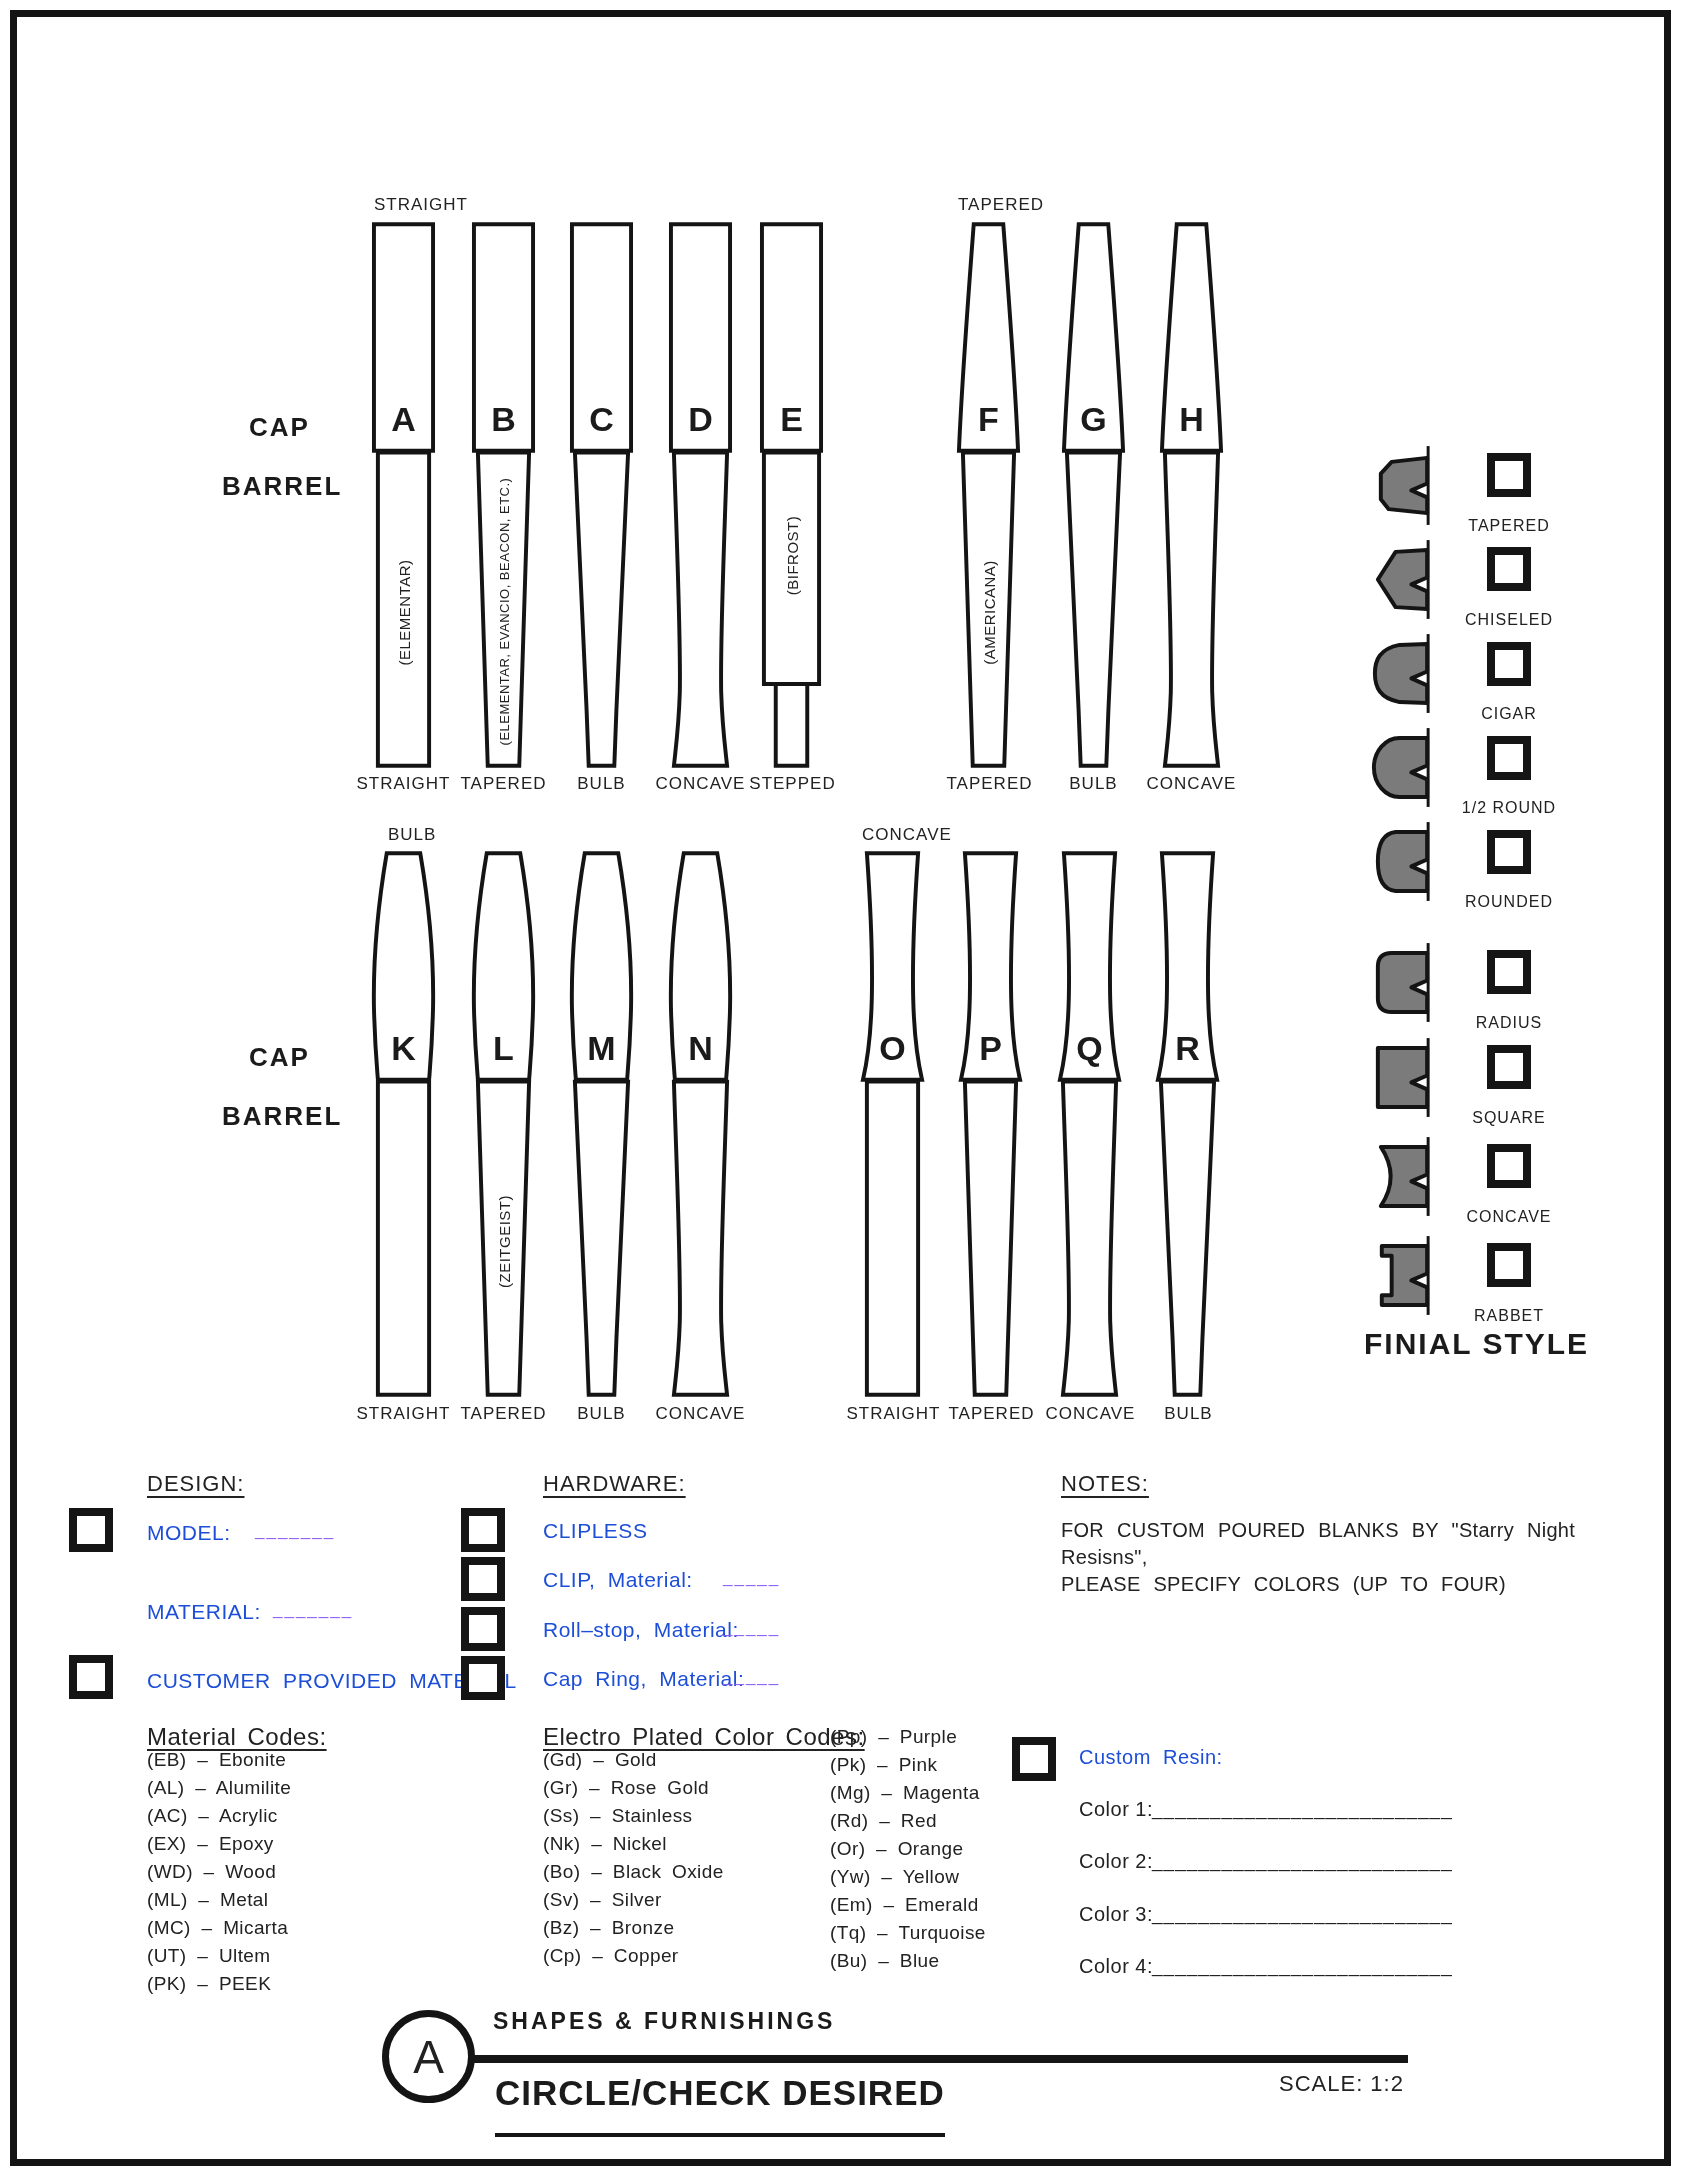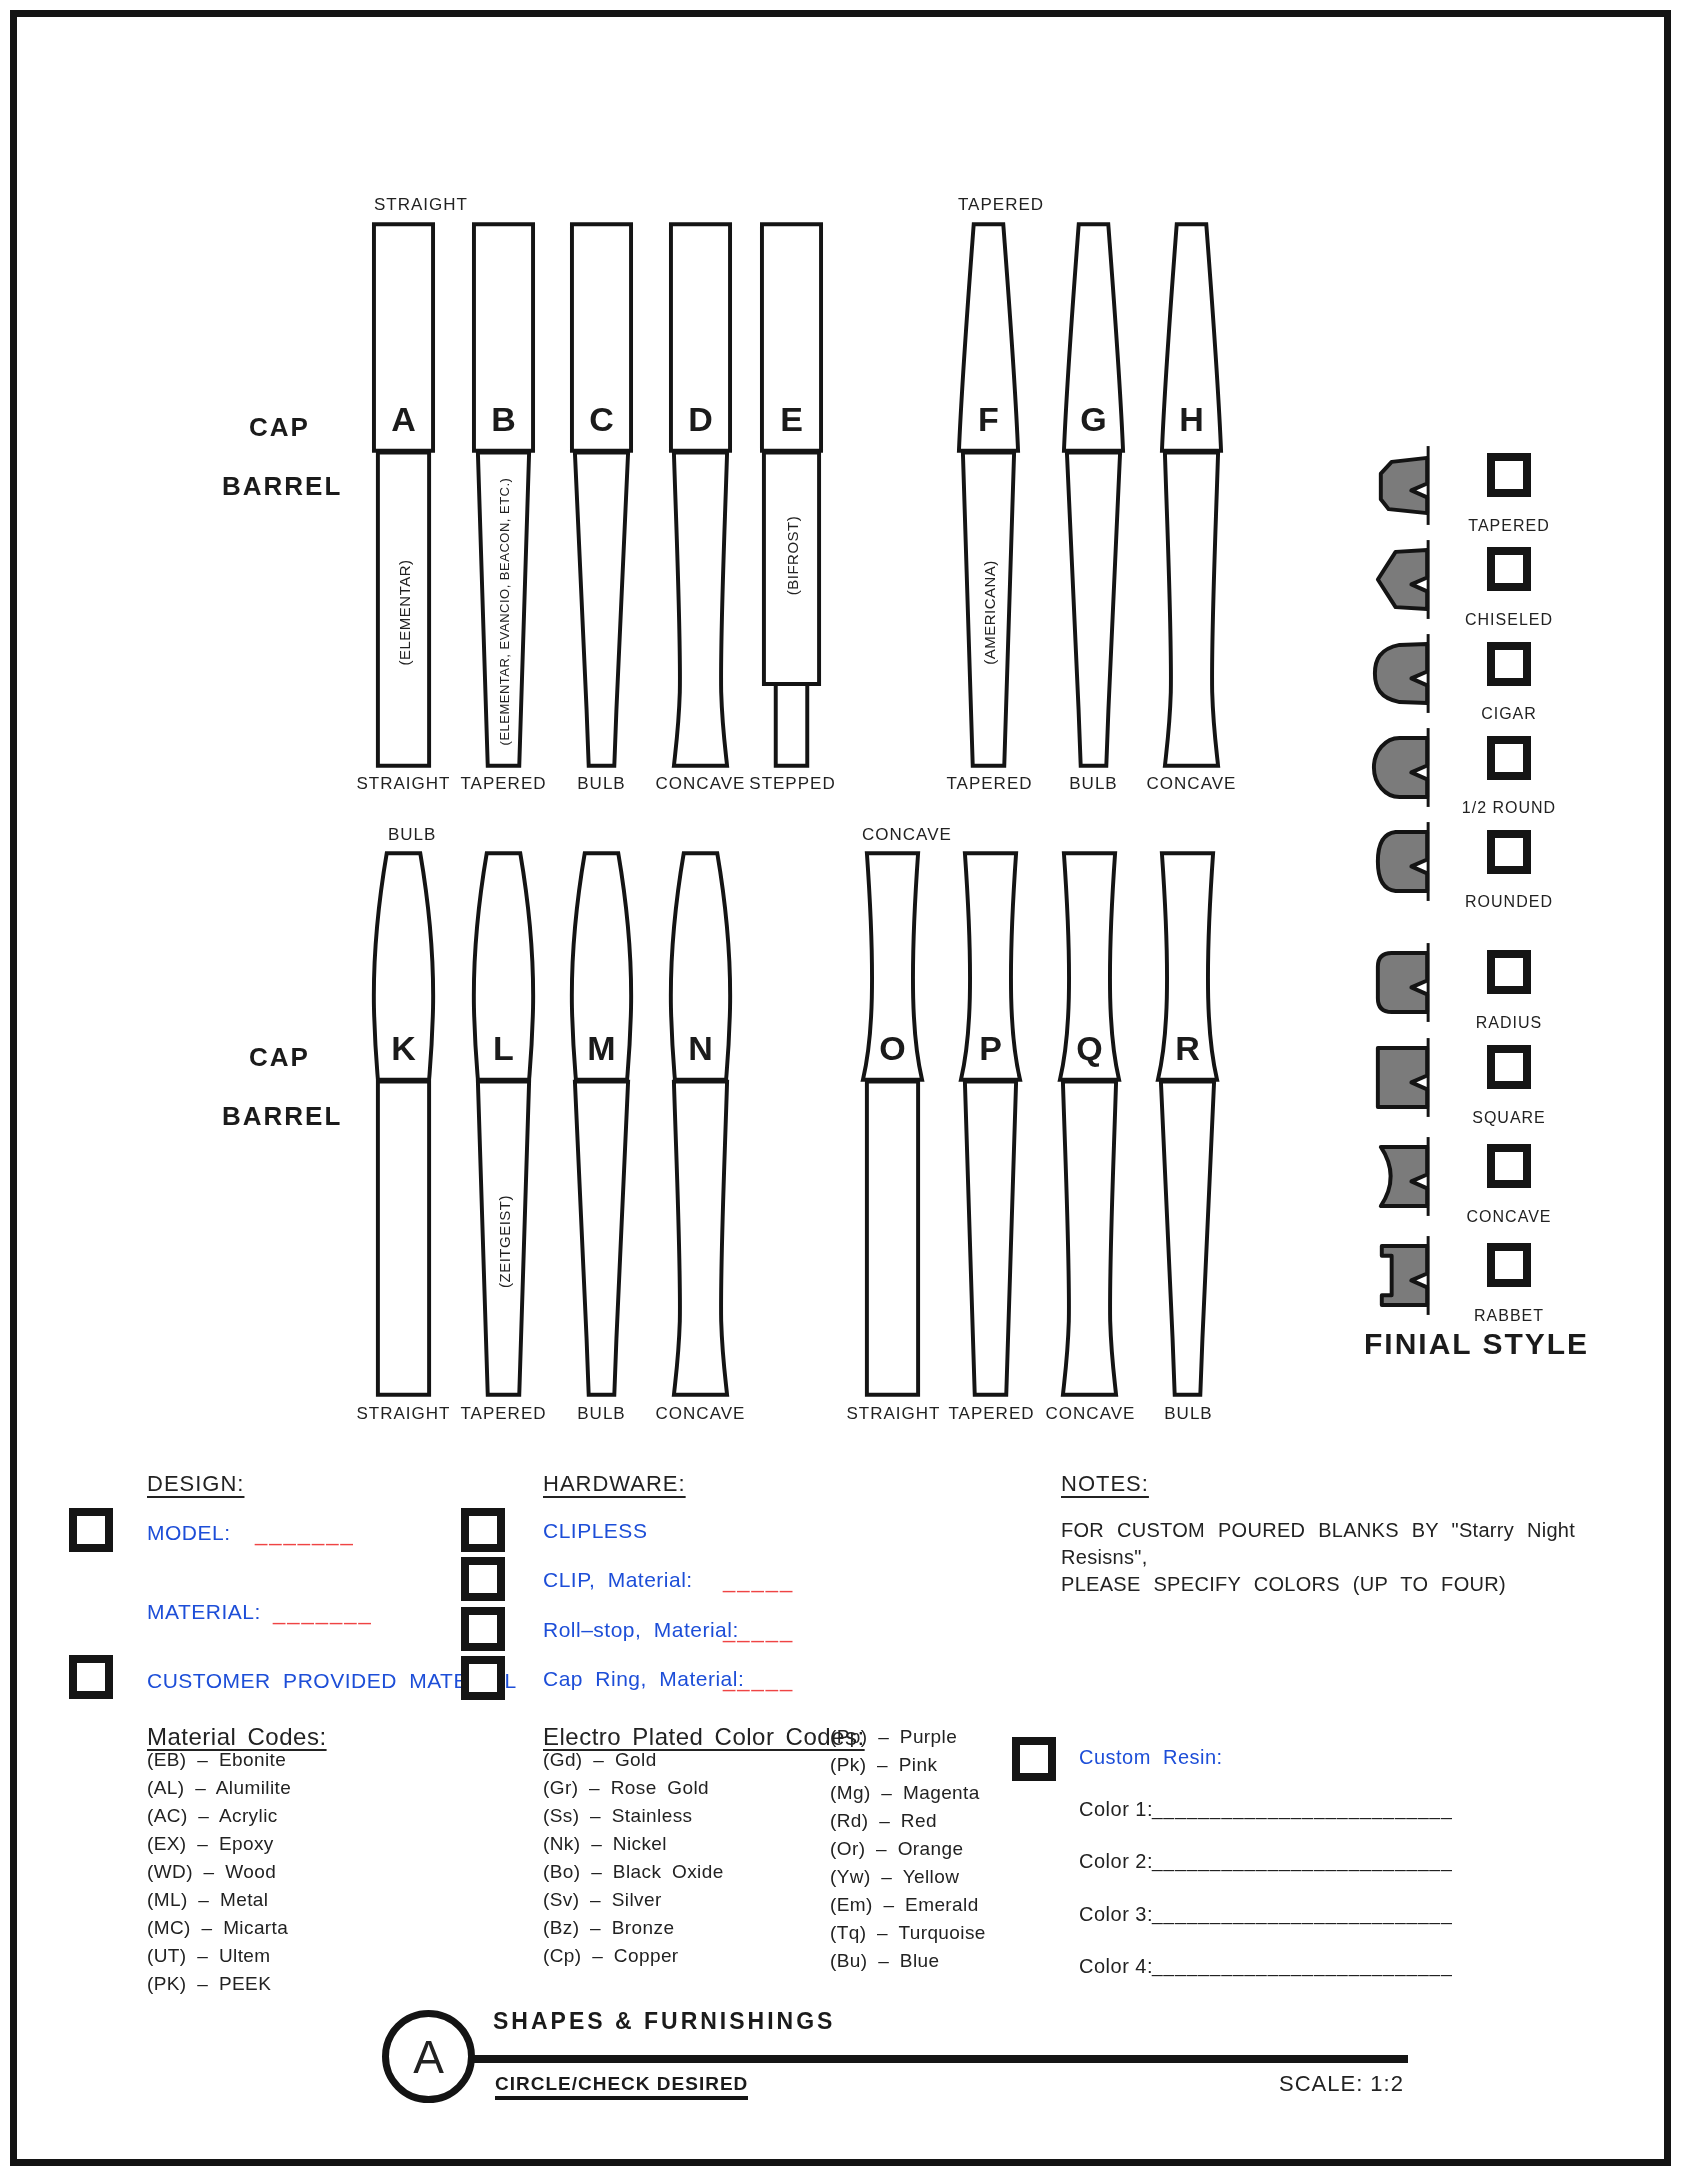--- a/index.html
+++ b/index.html
@@ -16,34 +16,34 @@
               font-size:34px;font-weight:600;color:#1b1b1b;}
   .pen-annotation{position:absolute;left:50%;width:327px;margin-left:-163px;text-align:center;
               transform:rotate(-90deg);font-size:15px;letter-spacing:0.5px;white-space:nowrap;color:#222;}
   .pen-bottom-label{position:absolute;width:99px;text-align:center;font-size:17px;letter-spacing:1px;color:#222;}
   .finial-label{position:absolute;width:178px;text-align:center;font-size:16px;letter-spacing:1px;color:#222;}
   .finial-heading{position:absolute;left:1364px;top:1327px;font-size:30px;font-weight:bold;letter-spacing:2px;}
   .cb{position:absolute;width:28px;height:28px;border:8px solid #151515;background:#fff;}
   .sec-heading{position:absolute;font-size:22px;letter-spacing:1px;color:#222;
                text-decoration:underline;text-underline-offset:5px;text-decoration-thickness:2px;white-space:nowrap;}
   .form-label{position:absolute;font-size:21px;letter-spacing:0.5px;word-spacing:6px;color:#1d4ed8;white-space:nowrap;}
-  .blank{position:absolute;font-size:22px;letter-spacing:2px;color:#ef4444;white-space:nowrap;}
+  .blank{position:absolute;font-size:17px;letter-spacing:2px;color:#8b5cf6;white-space:nowrap;}
   .code-heading{position:absolute;font-size:24px;letter-spacing:0.5px;word-spacing:4px;color:#222;
                text-decoration:underline;text-underline-offset:4px;text-decoration-thickness:2px;white-space:nowrap;}
   .code-list{position:absolute;font-size:19px;letter-spacing:0.4px;word-spacing:5px;color:#222;line-height:28px;}
   #notes-body{position:absolute;left:1061px;top:1517px;width:584px;}
   .notes-par{font-size:20px;line-height:27px;letter-spacing:0.3px;word-spacing:7px;color:#222;margin:0 0 26px 0;}
   .resin-row-label{position:absolute;font-size:20px;letter-spacing:0.5px;color:#222;white-space:nowrap;}
   .resin-blank{position:absolute;font-size:19px;letter-spacing:1px;color:#222;white-space:nowrap;}
   .title-circle{position:absolute;left:382px;top:2010px;width:79px;height:79px;border:7px solid #141414;
                 border-radius:50%;display:flex;align-items:center;justify-content:center;font-size:46px;color:#222;}
   .sheet-title{position:absolute;left:493px;top:2008px;font-size:23px;letter-spacing:3px;font-weight:600;}
   .sheet-line{position:absolute;left:474px;top:2055px;width:934px;height:8px;background:#151515;}
-  .sheet-sub{position:absolute;left:495px;top:2073px;font-size:19px;font-weight:bold;letter-spacing:1px;
-             border-bottom:4px solid #151515;padding-bottom:1px;}
+  .sheet-sub{position:absolute;left:495px;top:2073px;font-size:35px;font-weight:bold;letter-spacing:1px;
+             border-bottom:4px solid #151515;padding-bottom:20px;}
   .scale{position:absolute;left:1279px;top:2071px;font-size:22px;letter-spacing:1px;color:#222;}
 </style>
 </head>
 <body>
 
 <div class="page">
   <div class="frame"></div>
 
 
   <div id="diagram-layer">

